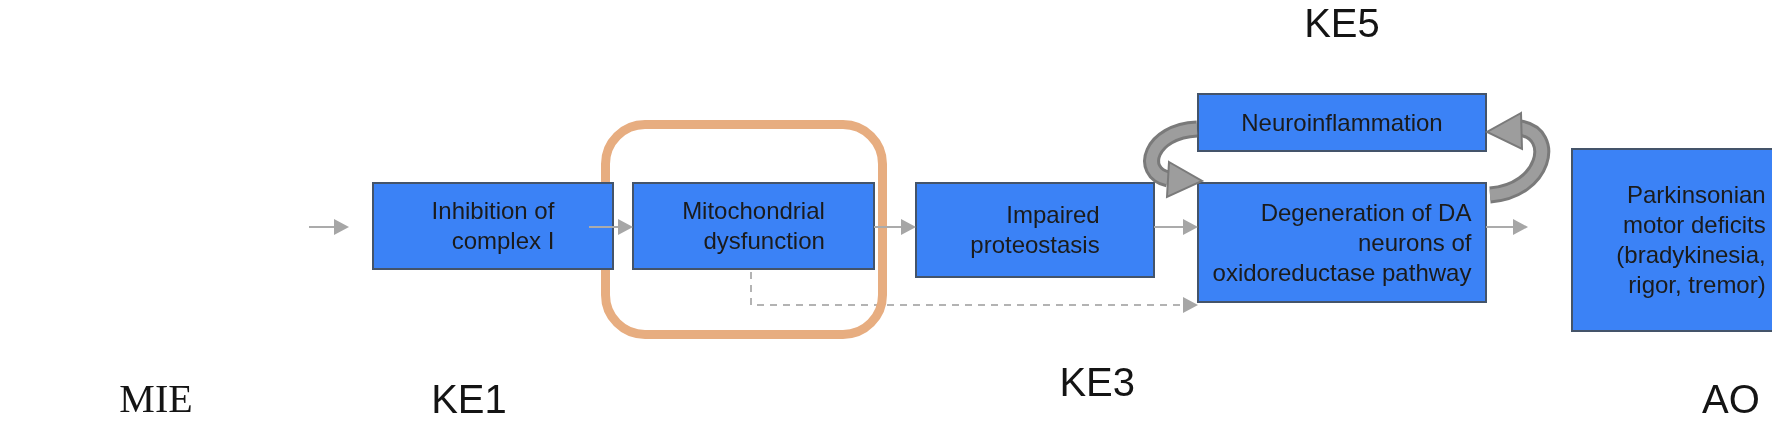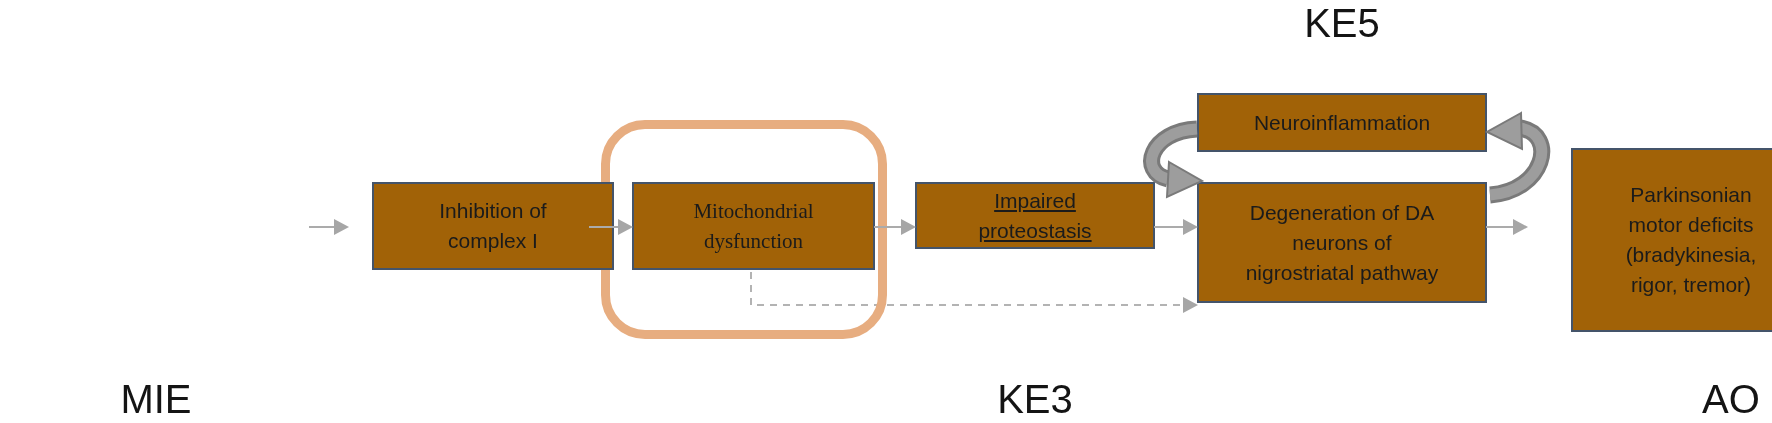--- a/index.html
+++ b/index.html
@@ -9,27 +9,27 @@
     height: 423px;
     background: #ffffff;
     font-family: "Liberation Sans", "DejaVu Sans", sans-serif;
     overflow: hidden;
     padding-left: 41px;
   }
   .node {
     position: absolute;
     box-sizing: border-box;
     border: 2px solid #44546A;
-    background: #a16207;
+    background: #3b82f6;
     display: flex;
     align-items: center;
     justify-content: center;
-    text-align: center;
+    text-align: right;
     color: #1b1b1b;
-    font-size: 21px;
+    font-size: 24px;
     line-height: 30px;
     white-space: pre-line;
     z-index: 3;
   }
   .highlight-ring {
     position: absolute;
     box-sizing: border-box;
     border: 9px solid #E7AD80;
     border-radius: 44px;
     background: transparent;
@@ -66,31 +66,31 @@
   </svg>
 
   <div class="stage-label" style="left:1242px; top:0px;">KE5</div>
 
   <div class="highlight-ring" style="left:601px; top:120px; width:286px; height:219px;"></div>
 
 
   <div class="node" style="left:348px; top:182px; width:242px; height:88px;margin-left:24px;">Inhibition of
 complex I</div>
 
-  <div class="node" style="left:632px; top:182px; width:243px; height:88px;font-family:Liberation Serif, serif;">Mitochondrial
+  <div class="node" style="left:632px; top:182px; width:243px; height:88px;">Mitochondrial
 dysfunction</div>
 
-  <div class="node" style="left:915px; top:182px; width:240px; height:67px;text-decoration:underline;">Impaired
+  <div class="node" style="left:915px; top:182px; width:240px; height:96px;">Impaired
 proteostasis</div>
 
   <div class="node" style="left:1197px; top:93px; width:290px; height:59px;">Neuroinflammation</div>
 
   <div class="node" style="left:1197px; top:182px; width:290px; height:121px;">Degeneration of DA
 neurons of
-nigrostriatal pathway</div>
+oxidoreductase pathway</div>
 
   <div class="node" style="left:1527px; top:148px; width:240px; height:184px;margin-left:44px;">Parkinsonian
 motor deficits
 (bradykinesia,
 rigor, tremor)</div>
 
   <svg class="svg-layer layer-over" viewBox="0 0 1772 423">
 
     <g>
       <line x1="309" y1="227" x2="335" y2="227" stroke="#ABABAB" stroke-width="2"></line>
@@ -119,17 +119,18 @@
       <polygon points="1169,162 1202,181 1167,197" fill="#9D9D9D" stroke="#7A7A7A" stroke-width="2"></polygon>
     </g>
 
     <g>
       <path d="M 1490 195 C 1545 191, 1558 134, 1520 128" fill="none" stroke="#7A7A7A" stroke-width="17"></path>
       <path d="M 1490 195 C 1545 191, 1558 134, 1520 128" fill="none" stroke="#9D9D9D" stroke-width="11"></path>
       <polygon points="1521,113 1487,132 1522,149" fill="#9D9D9D" stroke="#7A7A7A" stroke-width="2"></polygon>
     </g>
   </svg>
 
-  <div class="stage-label" style="left:56px; top:376px;">MIE</div>
-  <div class="stage-label" style="left:935px; top:376px;">KE3</div>
+  <div class="stage-label" style="left:56px; top:376px;font-family:Liberation Serif, serif;">MIE</div>
+  <div class="stage-label" style="left:369px; top:376px;">KE1</div>
+  <div class="stage-label" style="left:935px; top:359px;text-align:right;">KE3</div>
   <div class="stage-label" style="left:1631px; top:376px;">AO</div>
 
 </div>
 
 </body></html>

